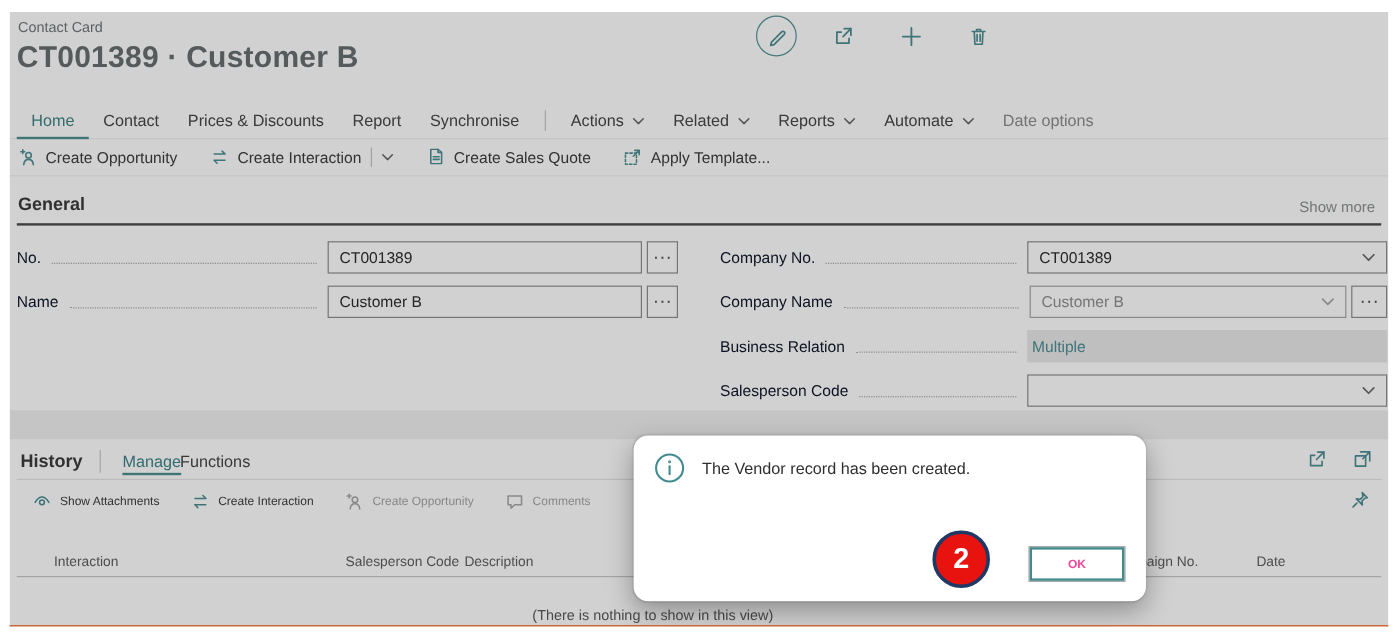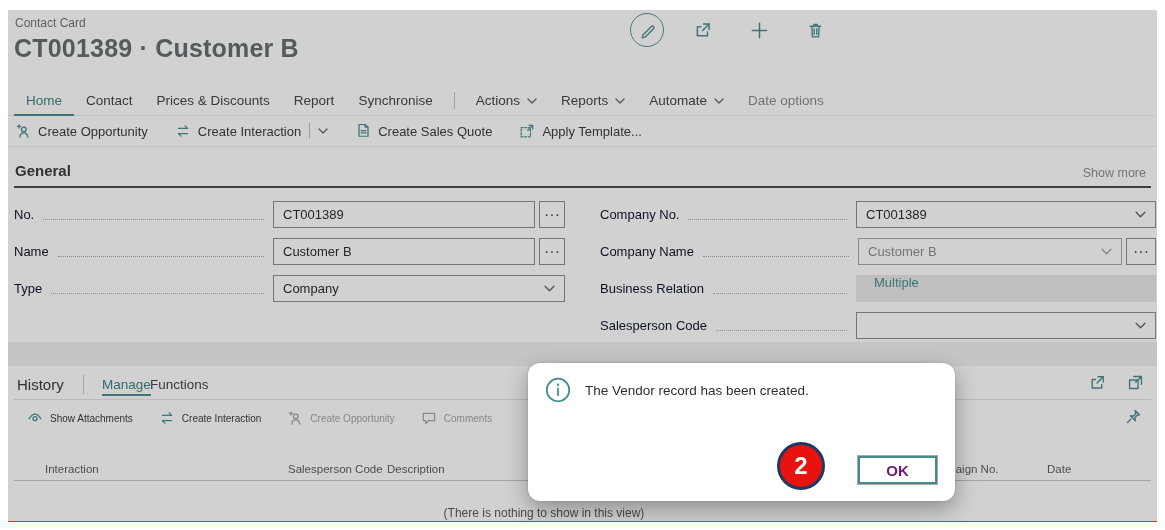--- a/index.html
+++ b/index.html
@@ -39,43 +39,43 @@
   .leader{flex:1;height:10px;border-bottom:1px dotted #adadad;margin:0 9px}
   .ctl{display:flex;align-items:center;gap:4px}
   .tinput{width:262px;height:27px;border:1px solid #8f8f8f;background:#fff;display:flex;align-items:center;padding:0 9px;font-size:13px;color:#2e2e2e}
   .assist{width:26px;height:27px;border:1px solid #8f8f8f;background:#fff;display:flex;align-items:center;justify-content:center;color:#4f4f4f;cursor:pointer}
   .fselect{height:27px;border:1px solid #8f8f8f;background:#fff;display:flex;align-items:center;justify-content:space-between;padding:0 9px;font-size:13px;color:#2e2e2e;cursor:pointer}
   .fselect.w-l{width:292px}
   .fselect.w-r{width:300px}
   .fselect.w-rs{width:264px}
   .fselect.disabled{color:#8f8f8f;border-color:#a8a8a8;background:transparent}
   .fr .assist{width:30px}
-  .flink{width:300px;height:27px;background:#e9e9e9;display:flex;padding:0 18px;font-size:13px}
+  .flink{width:300px;height:27px;background:#e9e9e9;display:flex;align-items:center;padding:0 4px;font-size:13px}
   .flink span{color:#4e8f93;cursor:pointer}
   .gapband{position:absolute;left:0;top:332px;width:100%;height:24px;background:#f1f1f1}
   
-  .h-title{position:absolute;left:9px;top:366px;font-size:15px;font-weight:400;color:#3b3b3b}
+  .h-title{position:absolute;left:9px;top:366px;font-size:15px;font-weight:700;color:#3b3b3b}
   .h-div{position:absolute;left:75px;top:365px;width:1px;height:19px;background:#c9c9c9}
   .h-tab{position:absolute;top:367px;font-size:13.5px;color:#474747;cursor:pointer}
   .h-tab.manage{left:94px;color:#3f8488;border-bottom:2px solid #4e8f93;padding-bottom:2px}
   .h-tab.functions{left:142px}
   .h-rule{position:absolute;left:6px;width:1137px;top:389px;height:1px;background:#e3e3e3}
   .h-icons{position:absolute;right:13px;top:364px;display:flex;gap:21px}
   .h-ribbon{position:absolute;left:19px;top:397px;height:22px;display:flex;align-items:center;gap:26px;font-size:10px;color:#3d3d3d}
   .h-ribbon .dis-t{color:#a6a6a6}
   .pinbtn{position:absolute;right:15px;top:398px;cursor:pointer}
   .col-h{position:absolute;top:453px;font-size:11.5px;color:#5f5f5f;white-space:nowrap}
   .col-rule{position:absolute;left:6px;width:1137px;top:470px;height:1px;background:#c9c9c9}
   .empty-txt{position:absolute;left:0;top:496px;width:1072px;text-align:center;font-size:12px;color:#5a5a5a}
   
   .backdrop{position:absolute;inset:0;background:rgba(0,0,0,0.18);z-index:40}
   .dialog{position:absolute;left:520px;top:353px;width:427px;height:138px;background:#fff;border-radius:12px;box-shadow:0 8px 22px rgba(0,0,0,.32),0 0 2px rgba(0,0,0,.2);z-index:50}
   .dlg-ico{position:absolute;left:17px;top:14px}
   .dlg-msg{position:absolute;left:57px;top:20px;font-size:13.5px;color:#2f2f2f}
-  .okbtn{position:absolute;left:330px;top:93px;width:79px;height:28px;background:#fff;border:2px solid #44898c;box-shadow:0 0 0 1px #a9a9a9;display:flex;align-items:center;justify-content:center;font-size:15px;font-weight:700;color:#701a75;cursor:pointer}
+  .okbtn{position:absolute;left:330px;top:93px;width:79px;height:28px;background:#fff;border:2px solid #44898c;box-shadow:0 0 0 1px #a9a9a9;display:flex;align-items:center;justify-content:center;font-size:10px;font-weight:700;color:#ec4899;cursor:pointer}
   
   .badge{position:absolute;left:769px;top:432px;width:48px;height:48px;border-radius:50%;background:#e8120f;border:3px solid #1f3864;z-index:60;display:flex;align-items:center;justify-content:center;color:#fff;font-size:24px;font-weight:700}
 </style>
 </head>
 <body>
 
 <div class="app">
 
   <div class="caption">Contact Card</div>
   <div class="pagetitle">CT001389 · Customer B</div>
@@ -112,20 +112,26 @@
     <div class="mtab">Report</div>
     <div class="mtab">Synchronise</div>
     <div class="mdiv"></div>
     <div class="mdrop">
       <span>Actions</span>
       <svg class="ico gy" width="10" height="6" viewBox="0 0 10 6">
           <path d="M1 1l4 4 4-4"></path>
         </svg>
     </div>
     <div class="mdrop">
+      <span>Related</span>
+      <svg class="ico gy" width="10" height="6" viewBox="0 0 10 6">
+          <path d="M1 1l4 4 4-4"></path>
+        </svg>
+    </div>
+    <div class="mdrop">
       <span>Reports</span>
       <svg class="ico gy" width="10" height="6" viewBox="0 0 10 6">
           <path d="M1 1l4 4 4-4"></path>
         </svg>
     </div>
     <div class="mdrop">
       <span>Automate</span>
       <svg class="ico gy" width="10" height="6" viewBox="0 0 10 6">
           <path d="M1 1l4 4 4-4"></path>
         </svg>
@@ -187,32 +193,20 @@
       </span>
     </div>
     <div class="frow">
       <span class="flabel">Name</span>
       <span class="leader"></span>
       <span class="ctl">
         <span class="tinput">Customer B</span>
         <span class="assist">
             <span>···</span>
           </span>
-      </span>
-    </div>
-    <div class="frow">
-      <span class="flabel">Type</span>
-      <span class="leader"></span>
-      <span class="ctl">
-        <span class="fselect w-l">
-          <span>Company</span>
-          <svg class="ico gy" width="11" height="7" viewBox="0 0 10 6">
-              <path d="M1 1l4 4 4-4"></path>
-            </svg>
-        </span>
       </span>
     </div>
   </div>
 
   <div class="fields fr">
     <div class="frow">
       <span class="flabel">Company No.</span>
       <span class="leader"></span>
       <span class="ctl">
         <span class="fselect w-r">

